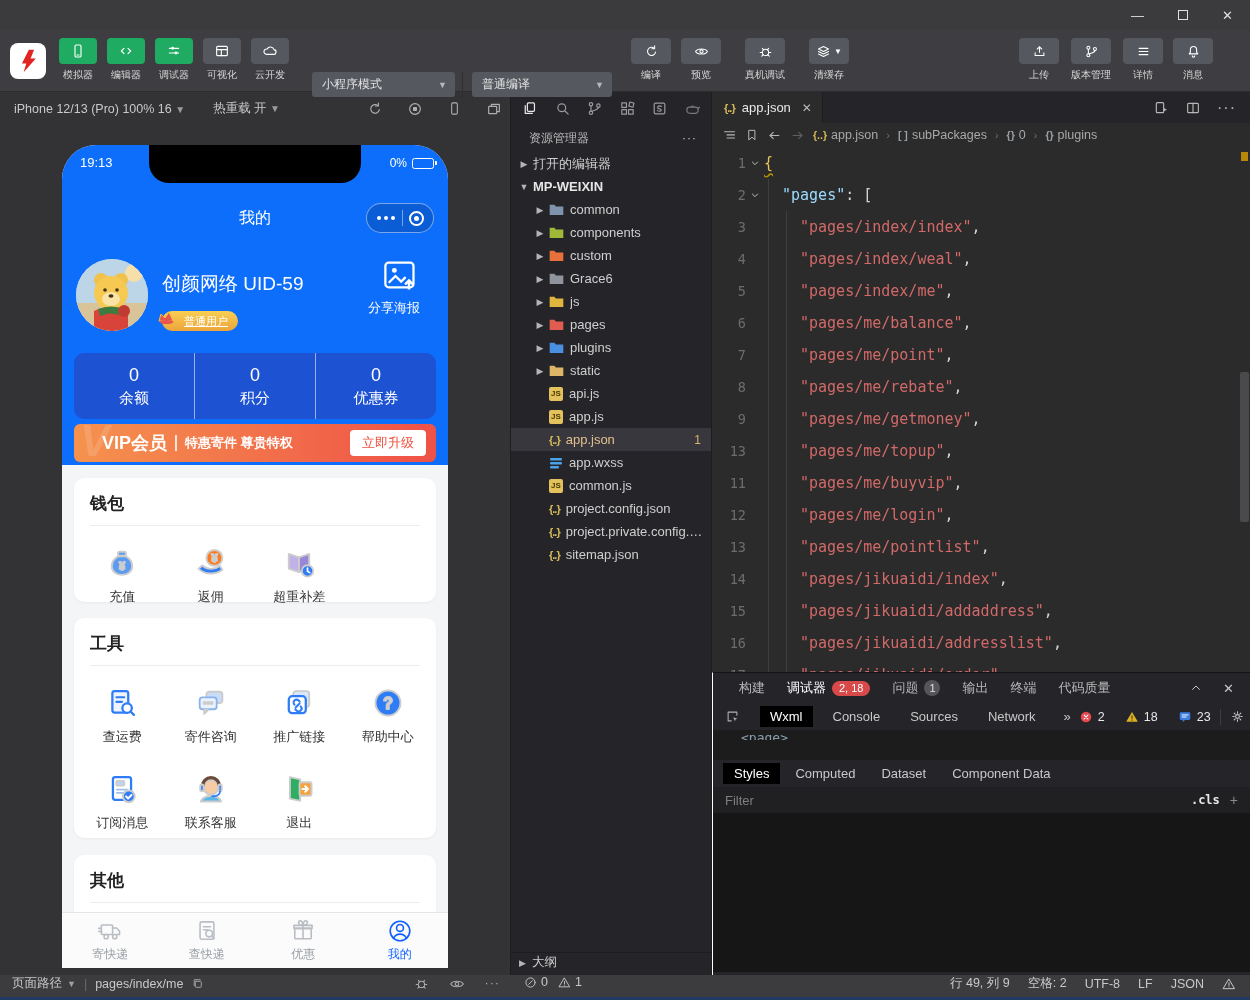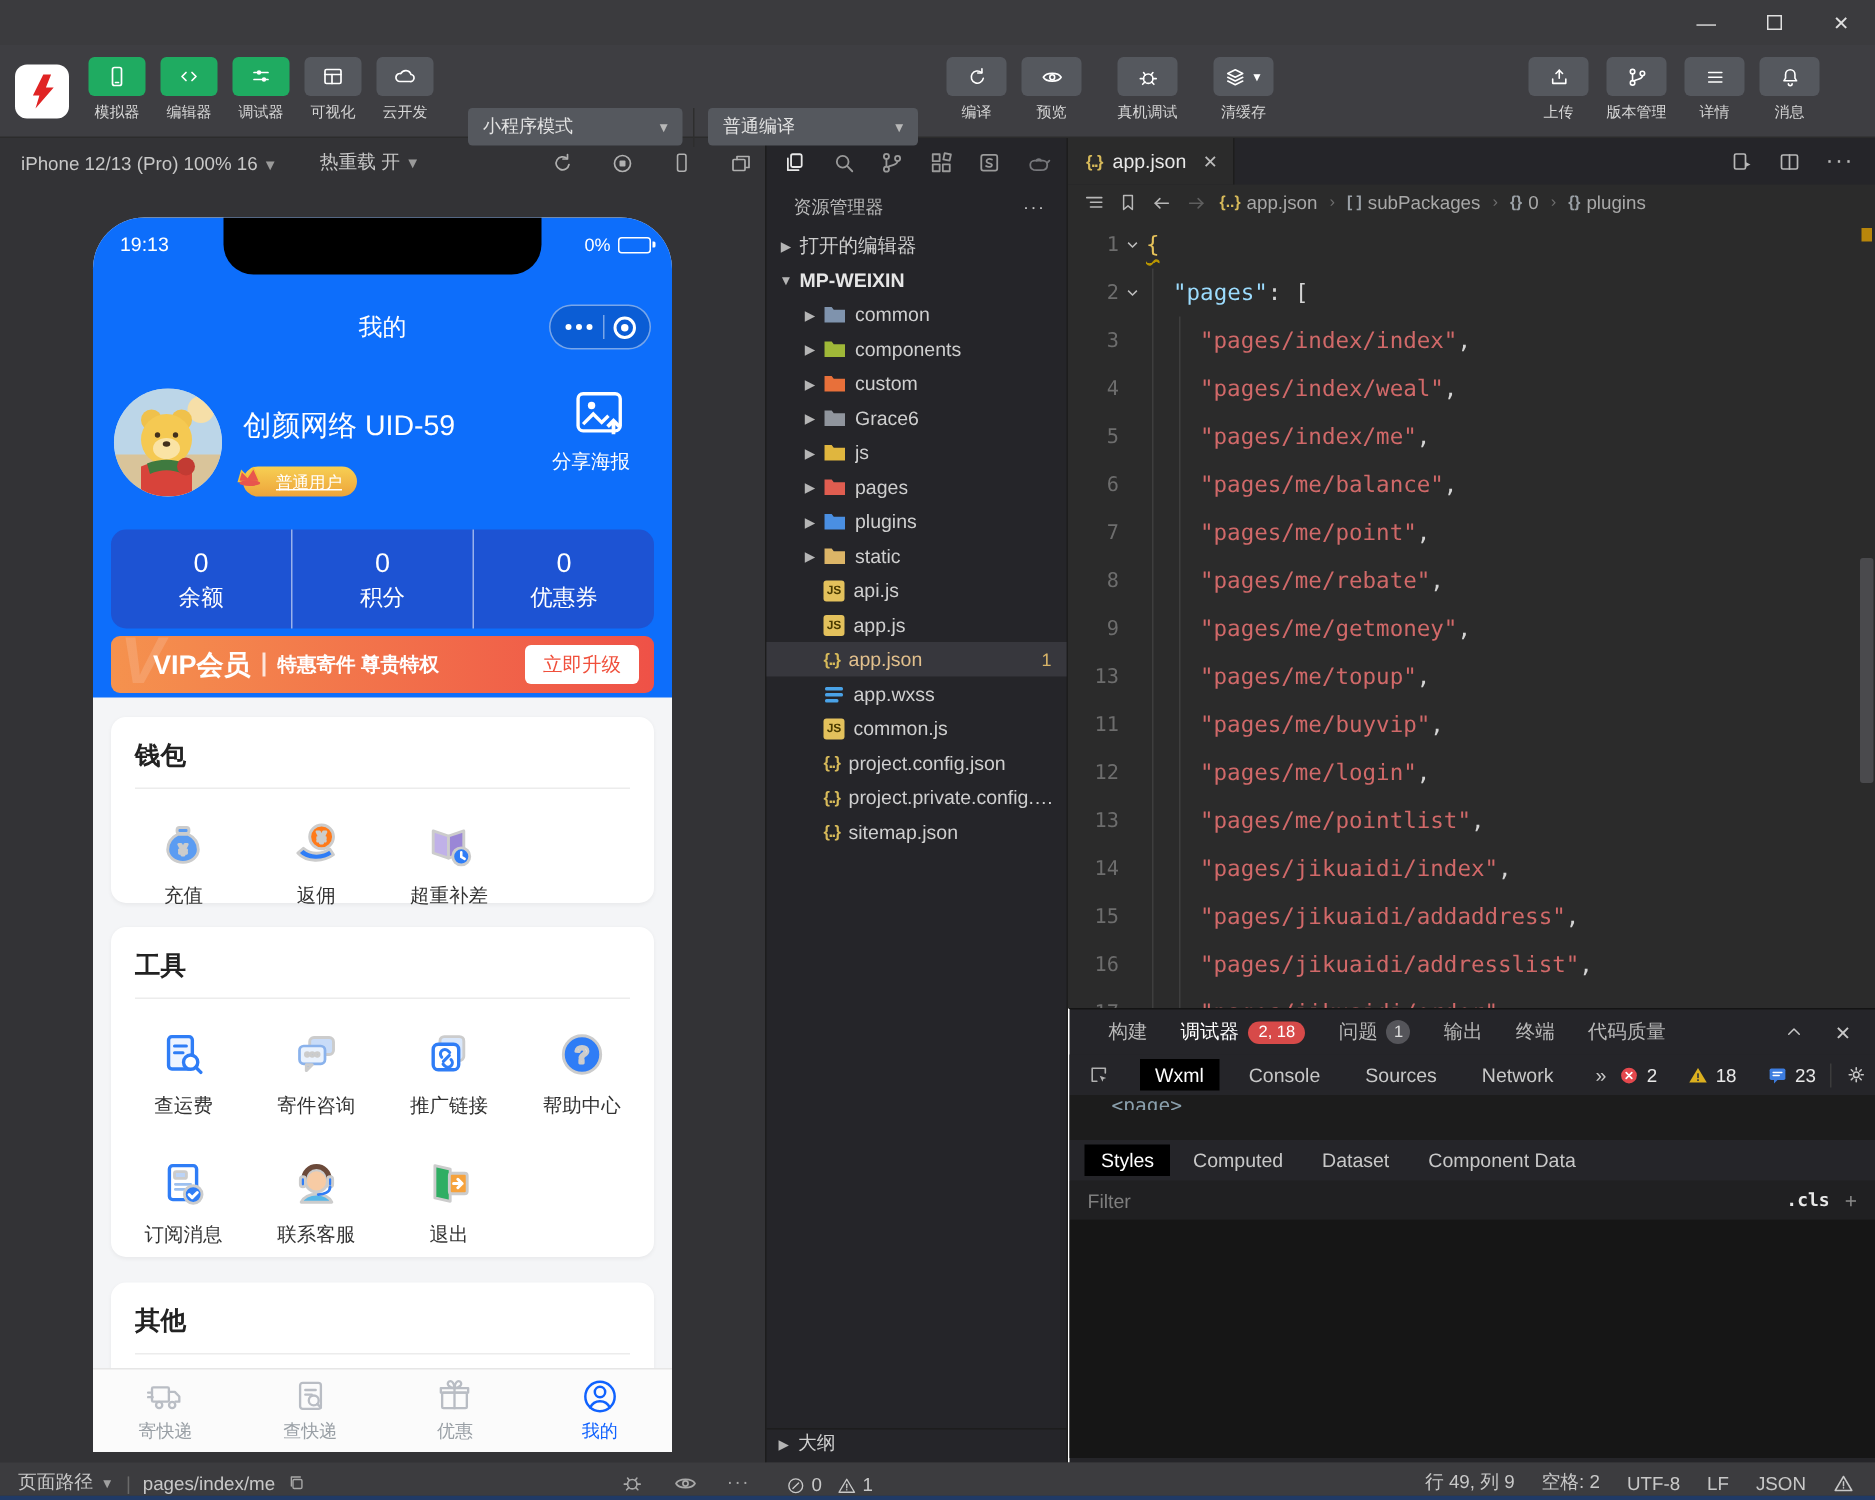--- a/index.html
+++ b/index.html
@@ -139,21 +139,21 @@
   .wxml-fill { height:20px; background:#1c1c1c; }
   .style-tabs { display:flex; align-items:center; height:27px; background:#252529; color:#c8c8c8; padding-left:10px; gap:4px; }
   .style-tabs .st { padding:3px 11px; cursor:pointer; }
   .style-tabs .st.active { background:#000; color:#fff; }
   .filter-row { display:flex; align-items:center; height:26px; background:#202022; color:#7f7f7f; padding:0 12px; cursor:text; }
   .filter-row .cls { margin-left:auto; color:#e8e8e8; font-weight:bold; font-size:12px; font-family:"DejaVu Sans Mono",monospace; }
   .filter-row .plus { color:#8a8a8a; margin-left:10px; font-size:14px; }
   .style-body { height:159px; background:#161616; }
 
   
-  .statusbar { position:absolute; left:0; top:975px; width:1250px; height:22px; background:#3c3c3f; display:flex; align-items:flex-end; font-size:12.5px; color:#c8c8c8; z-index:31; }
+  .statusbar { position:absolute; left:0; top:975px; width:1250px; height:22px; background:#3c3c3f; display:flex; align-items:flex-start; font-size:12.5px; color:#c8c8c8; z-index:31; }
   .sb-left { width:510px; display:flex; align-items:center; padding:0 10px 0 12px; }
   .sb-left .car { font-size:9px; margin:0 8px 0 5px; color:#a0a0a0; }
   .sb-left .bar { color:#6a6a6a; margin-right:8px; }
   .sb-left .icons { margin-left:auto; display:flex; gap:20px; color:#a8a8a8; }
   .sb-mid { width:202px; display:flex; align-items:center; gap:4px; padding-left:14px; }
   .sb-right { flex:1; display:flex; align-items:center; justify-content:flex-end; gap:18px; padding-right:14px; }
   .bstrip { position:absolute; left:0; top:997px; width:1250px; height:3px; background:#203a66; }
 </style>
 </head>
 <body>

